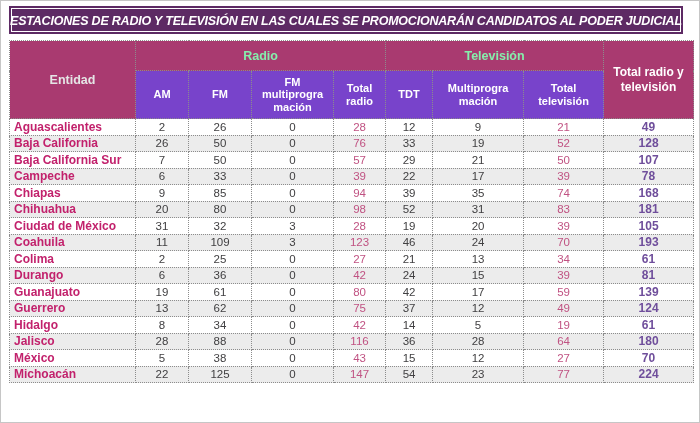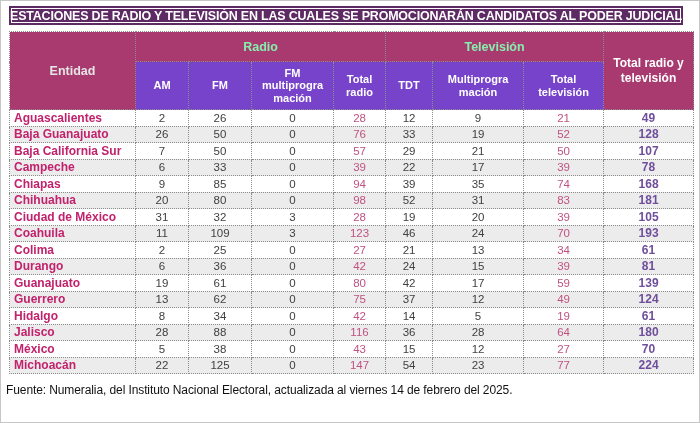--- a/index.html
+++ b/index.html
@@ -10,26 +10,27 @@
     width: 700px;
     height: 423px;
     background: #ffffff;
     border: 1px solid #c6c6c6;
     position: relative;
     overflow: hidden;
   }
 
   .title-bar {
     margin: 5px 16px 0 8px;
-    height: 19px;
+    height: 28px;
     background: #5d2a64;
     box-shadow: inset 0 0 0 2px #5d2a64, inset 0 0 0 3px #ffffff;
     display: flex;
     align-items: center;
     justify-content: center;
+    font-style: italic;
   }
   .title-bar .title-text {
     color: #ffffff;
     font-weight: bold;
     font-size: 13px;
     letter-spacing: -0.2px;
     white-space: nowrap;
     transform: scaleX(0.96);
     text-transform: uppercase;
   }
@@ -143,21 +144,21 @@
           <td class="num">2</td>
           <td class="num">26</td>
           <td class="num">0</td>
           <td class="subtotal">28</td>
           <td class="num">12</td>
           <td class="num">9</td>
           <td class="subtotal">21</td>
           <td class="grand">49</td>
         </tr>
         <tr>
-          <td class="state">Baja Guanajuato</td>
+          <td class="state">Baja California</td>
           <td class="num">26</td>
           <td class="num">50</td>
           <td class="num">0</td>
           <td class="subtotal">76</td>
           <td class="num">33</td>
           <td class="num">19</td>
           <td class="subtotal">52</td>
           <td class="grand">128</td>
         </tr>
         <tr>
@@ -310,15 +311,14 @@
           <td class="num">0</td>
           <td class="subtotal">147</td>
           <td class="num">54</td>
           <td class="num">23</td>
           <td class="subtotal">77</td>
           <td class="grand">224</td>
         </tr>
       </tbody>
   </table>
 
-  <div class="source">Fuente: Numeralia, del Instituto Nacional Electoral, actualizada al viernes 14 de febrero del 2025.</div>
 
 </div>
 
 </body></html>

